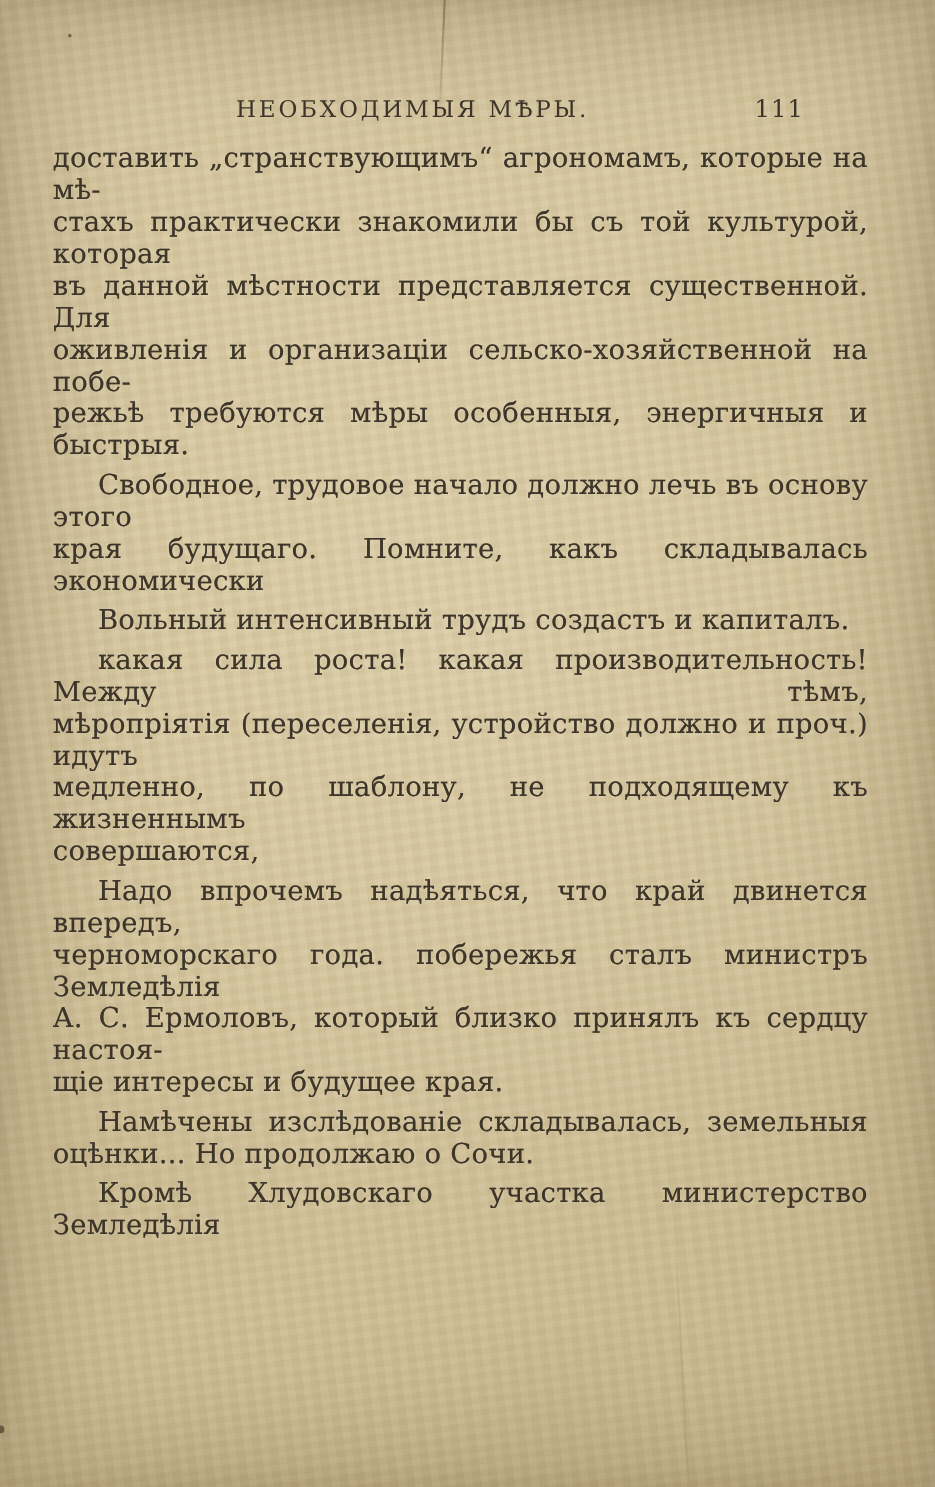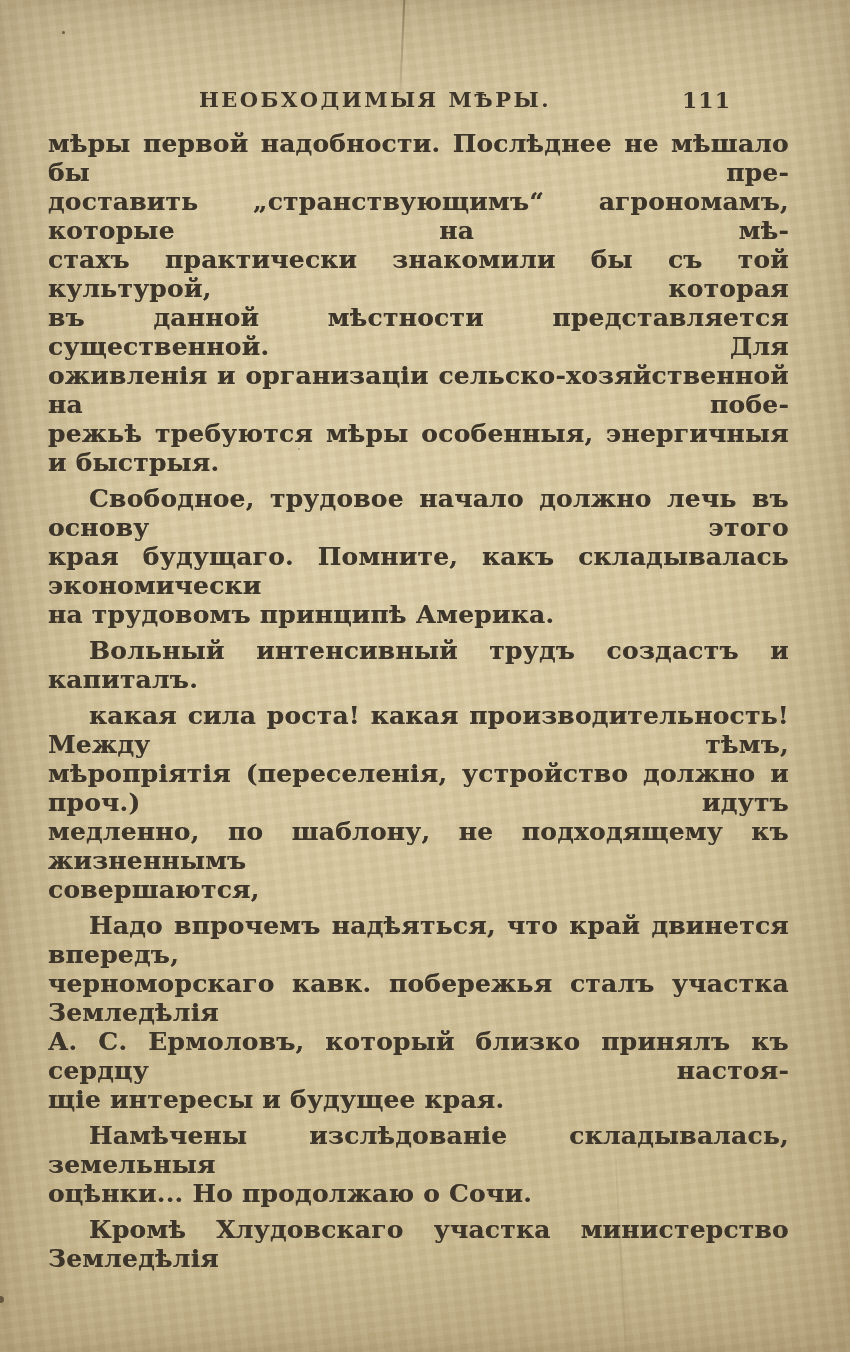--- a/index.html
+++ b/index.html
@@ -18,21 +18,20 @@
         rgba(214, 199, 160, 0.25) 45%,
         rgba(0,0,0,0) 70%),
       radial-gradient(ellipse 80% 60% at 85% 85%,
         rgba(196, 180, 140, 0.5) 0%,
         rgba(0,0,0,0) 60%),
       linear-gradient(160deg, #d6c7a1 0%, #d2c39b 40%, #ccbc93 75%, #c7b68c 100%);
     box-shadow:
       inset 0 0 110px 25px rgba(125, 105, 70, 0.38),
       inset 0 0 18px 4px rgba(125, 105, 70, 0.18);
     font-family: "DejaVu Serif", "Liberation Serif", serif;
-    font-weight: bold;
   }
   
   .paper-texture {
     position: absolute;
     inset: 0;
     background:
       radial-gradient(circle 180px at 78% 22%, rgba(186,168,126,0.18), rgba(0,0,0,0) 70%),
       radial-gradient(circle 240px at 15% 78%, rgba(186,168,126,0.16), rgba(0,0,0,0) 70%),
       radial-gradient(circle 140px at 60% 95%, rgba(186,168,126,0.15), rgba(0,0,0,0) 70%),
       repeating-linear-gradient(83deg, rgba(255,250,230,0.05) 0 7px, rgba(150,130,90,0.05) 7px 15px),
@@ -126,44 +125,42 @@
   <div class="speck speck-3"></div>
 
   <div class="running-header">
     <div class="running-title">НЕОБХОДИМЫЯ МѢРЫ.</div>
     <div class="page-number">111</div>
   </div>
 
   <div class="page-body">
 
   <div class="para">
-        <div class="line">мѣры первой надобности. Послѣднее не мѣшало бы пре-</div>
         <div class="line">доставить „странствующимъ“ агрономамъ, которые на мѣ-</div>
         <div class="line">стахъ практически знакомили бы съ той культурой, которая</div>
         <div class="line">въ данной мѣстности представляется существенной. Для</div>
         <div class="line">оживленія и организаціи сельско-хозяйственной на побе-</div>
         <div class="line para-end">режьѣ требуются мѣры особенныя, энергичныя и быстрыя.</div>
       </div>
       <div class="para indent">
         <div class="line">Свободное, трудовое начало должно лечь въ основу этого</div>
         <div class="line">края будущаго. Помните, какъ складывалась экономически</div>
-        <div class="line para-end">на трудовомъ принципѣ Америка.</div>
       </div>
       <div class="para indent">
         <div class="line para-end">Вольный интенсивный трудъ создастъ и капиталъ.</div>
       </div>
       <div class="para indent">
         <div class="line">какая сила роста! какая производительность! Между тѣмъ,</div>
         <div class="line">мѣропріятія (переселенія, устройство должно и проч.) идутъ</div>
         <div class="line">медленно, по шаблону, не подходящему къ жизненнымъ</div>
         <div class="line para-end">совершаются,</div>
       </div>
       <div class="para indent">
         <div class="line">Надо впрочемъ надѣяться, что край двинется впередъ,</div>
-        <div class="line">черноморскаго кавк. побережья сталъ участка Земледѣлія</div>
+        <div class="line">черноморскаго года. побережья сталъ министръ Земледѣлія</div>
         <div class="line">А. С. Ермоловъ, который близко принялъ къ сердцу настоя-</div>
         <div class="line para-end">щіе интересы и будущее края.</div>
       </div>
       <div class="para indent">
         <div class="line">Намѣчены изслѣдованіе складывалась, земельныя</div>
         <div class="line para-end">оцѣнки... Но продолжаю о Сочи.</div>
       </div>
       <div class="para indent">
         <div class="line">Кромѣ Хлудовскаго участка министерство Земледѣлія</div>
       </div>

